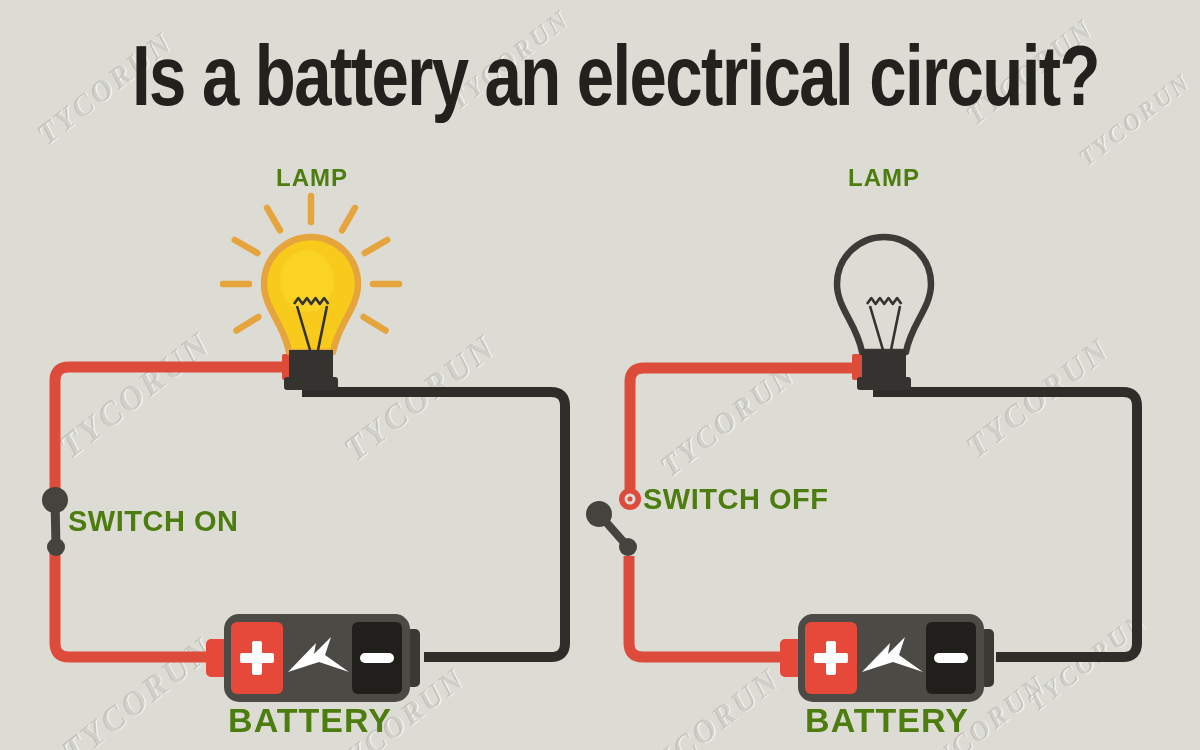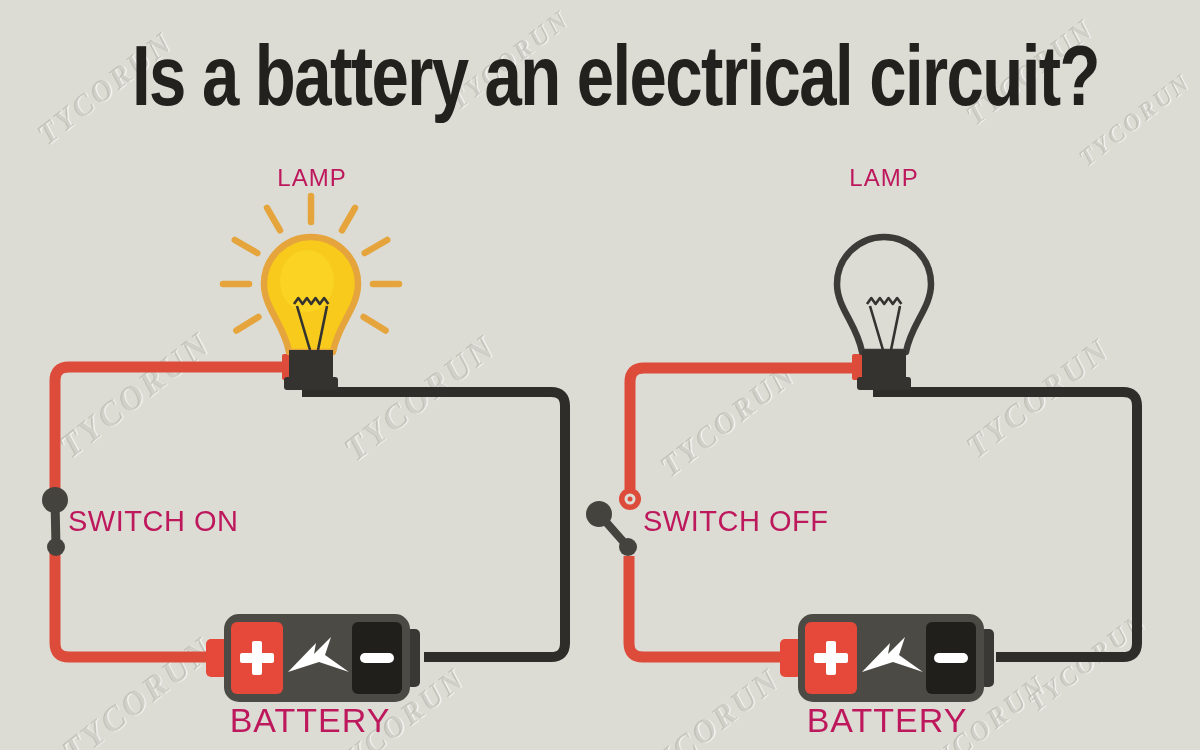--- a/index.html
+++ b/index.html
@@ -3,21 +3,21 @@
 <meta charset="utf-8">
 <style>
   html,body{margin:0;padding:0;}
   body{width:1200px;height:750px;overflow:hidden;background:#dcdcd5;font-family:"Liberation Sans",sans-serif;}
   .stage{position:relative;width:1200px;height:750px;background:#dcdcd5;}
   .title{
     position:absolute;left:0;right:0;top:26px;text-align:center;
     font-size:86px;font-weight:700;letter-spacing:-2px;color:#22211d;
     transform:scaleX(0.78);transform-origin:50% 50%;white-space:nowrap;
   }
-  .lbl{position:absolute;color:#be185d;font-weight:400;white-space:nowrap;}
+  .lbl{position:absolute;color:#4d7c0f;font-weight:700;white-space:nowrap;}
   .lamp-lbl{width:200px;text-align:center;font-size:24px;letter-spacing:1px;}
   .switch-lbl{font-size:29px;letter-spacing:0.5px;}
   .battery-lbl{width:200px;text-align:center;font-size:34px;letter-spacing:1px;}
   .wm{
     position:absolute;font-family:"Liberation Serif",serif;font-style:italic;font-weight:700;
     color:rgba(150,147,135,0.38);letter-spacing:3px;white-space:nowrap;
     text-shadow:1px 1px 1px rgba(255,255,255,0.7);
     transform:translate(-50%,-50%) rotate(-38deg);pointer-events:none;
   }
   svg{position:absolute;left:0;top:0;}
@@ -131,18 +131,18 @@
       </g>
     </g>
   </svg>
 
   <div class="title">Is a battery an electrical circuit?</div>
 
   <div class="lbl lamp-lbl" style="left:212px;top:164px;">LAMP</div>
   <div class="lbl lamp-lbl" style="left:784px;top:164px;">LAMP</div>
 
   <div class="lbl switch-lbl" style="left:68px;top:505px;">SWITCH ON</div>
-  <div class="lbl switch-lbl" style="left:643px;top:505px;">SWITCH OFF</div>
+  <div class="lbl switch-lbl" style="left:643px;top:483px;">SWITCH OFF</div>
 
   <div class="lbl battery-lbl" style="left:210px;top:701px;">BATTERY</div>
   <div class="lbl battery-lbl" style="left:787px;top:701px;">BATTERY</div>
 
 </div>
 
 </body></html>

